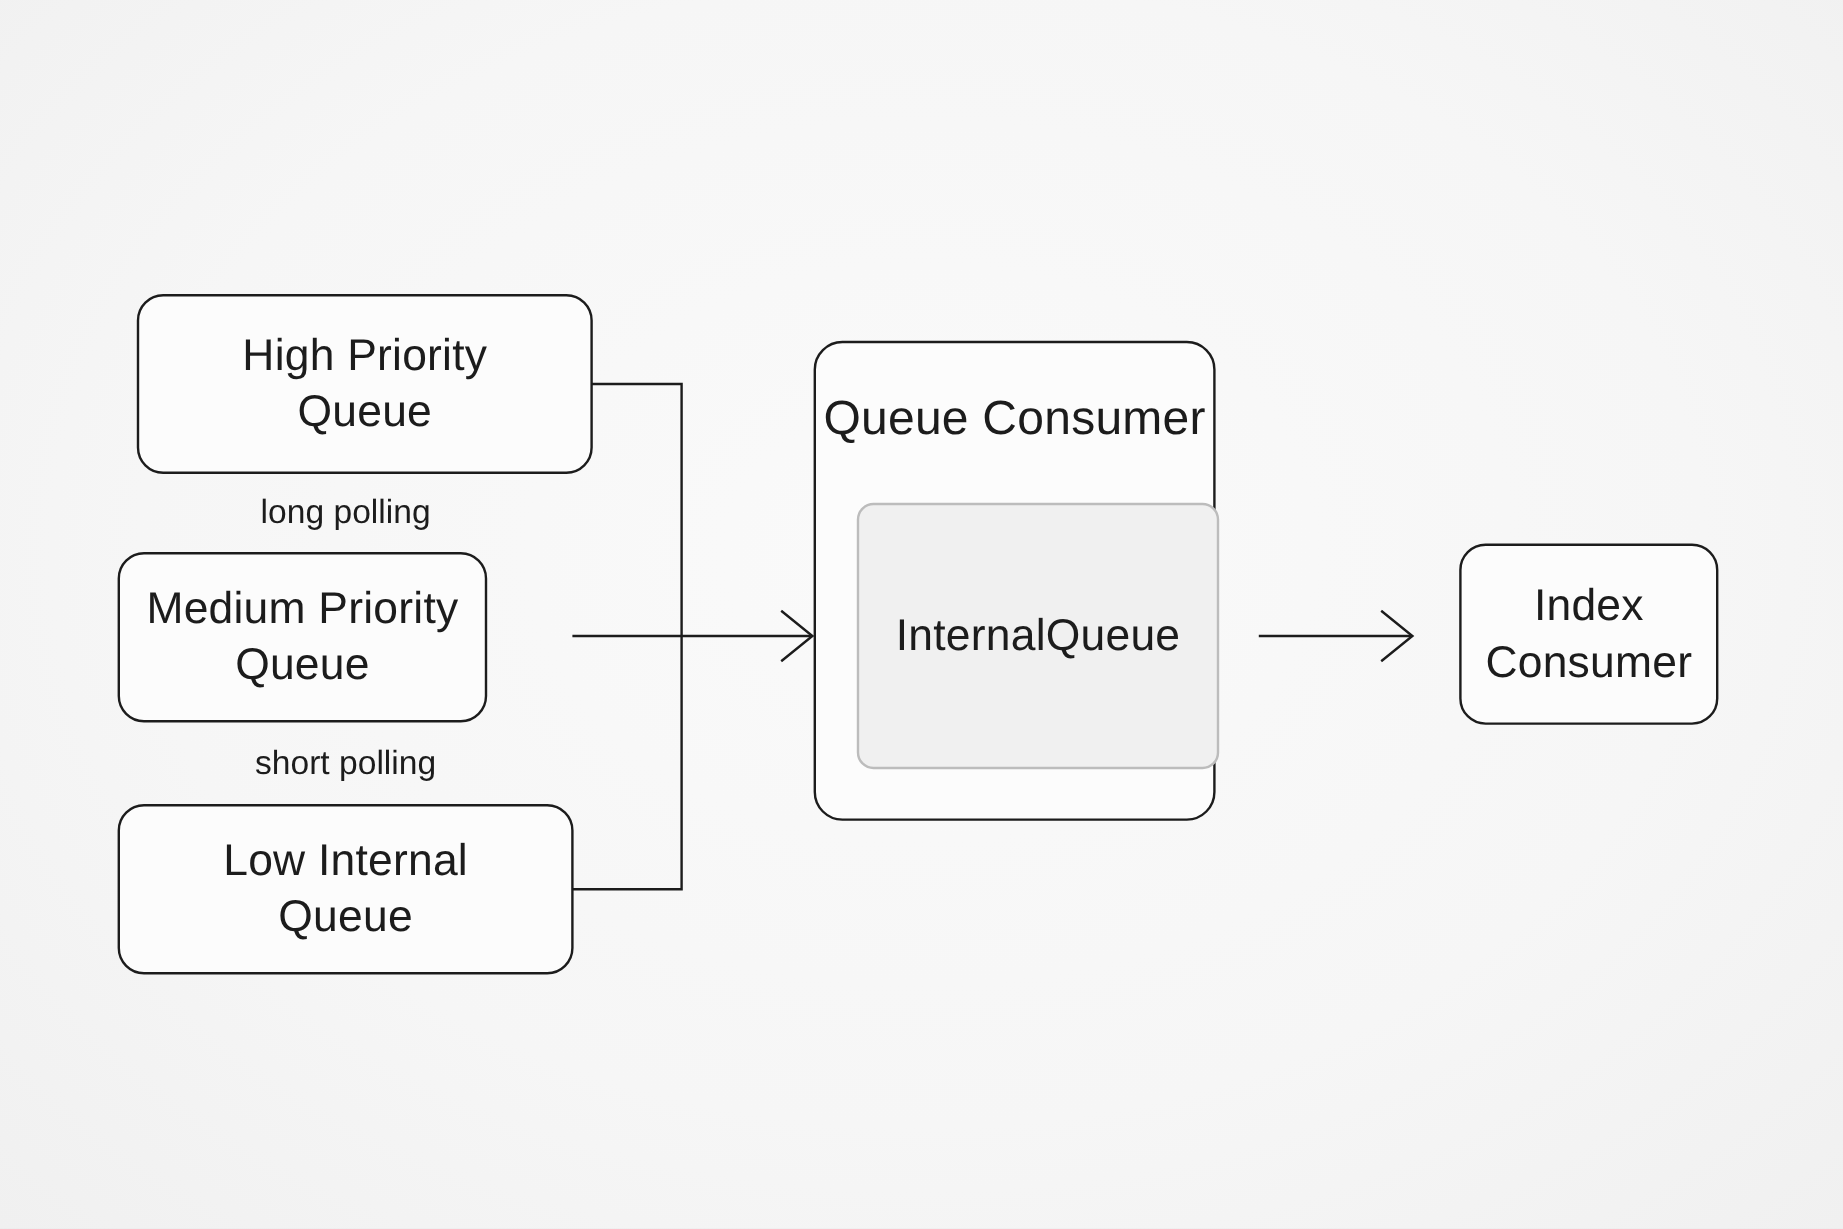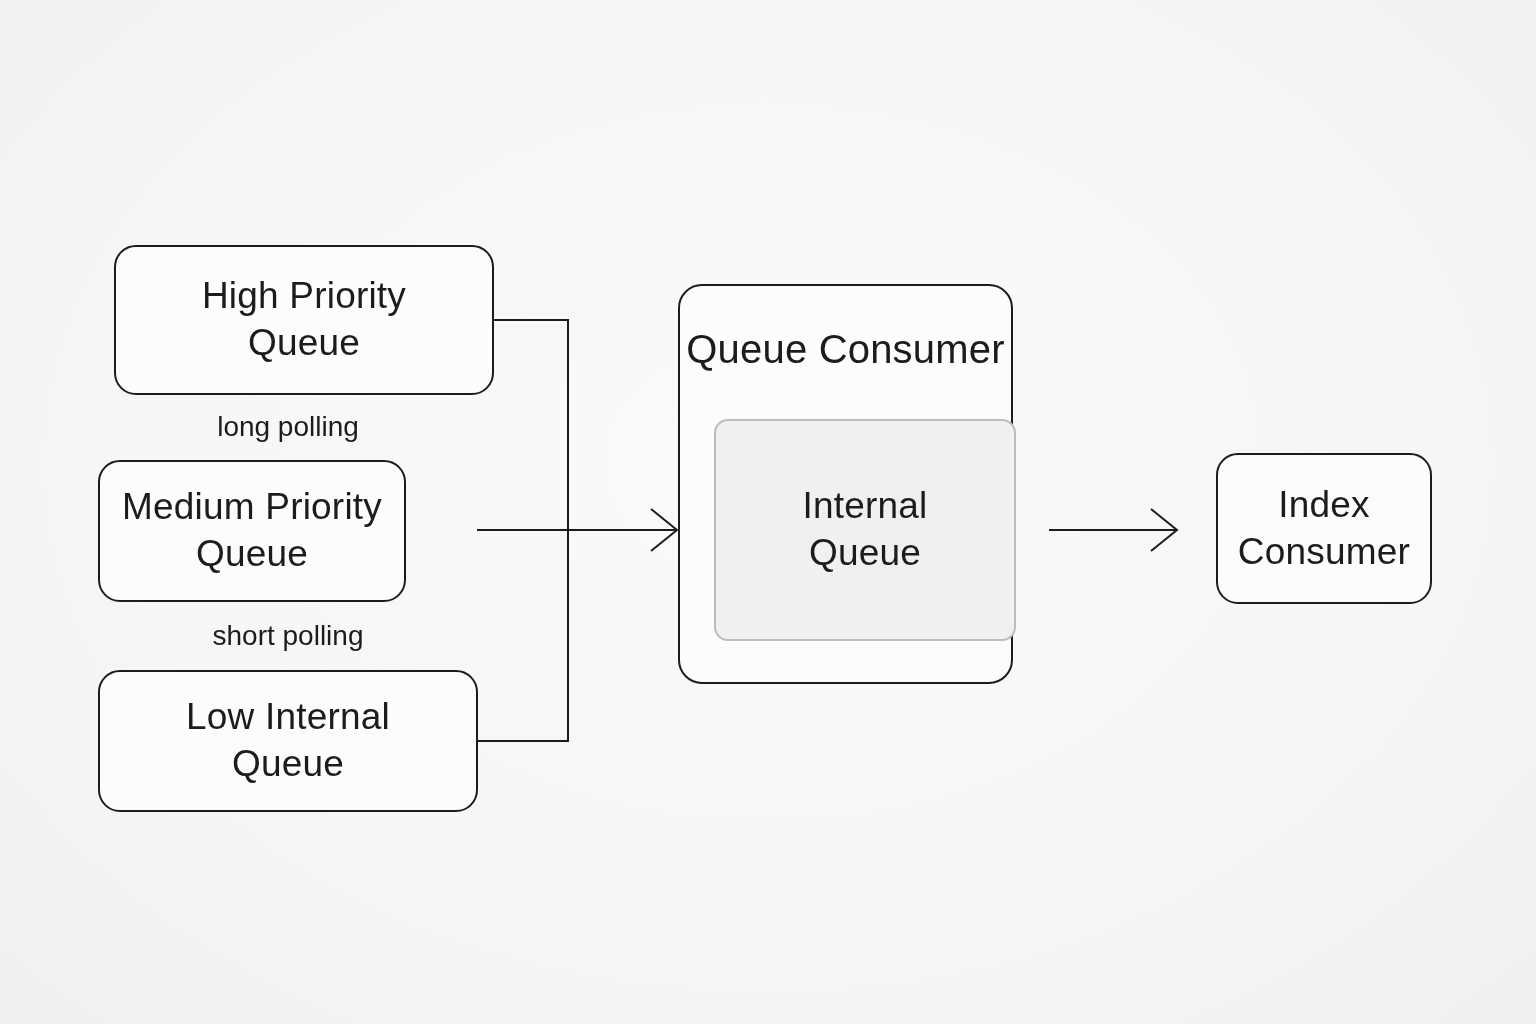--- a/index.html
+++ b/index.html
@@ -53,21 +53,21 @@
     white-space: nowrap;
   }
   .node-internal {
     left: 34px; top: 133px; width: 302px; height: 222px;
     position: absolute;
     box-sizing: border-box;
     border: 2px solid #bcbcbc;
     border-radius: 14px;
     background: #f0f0f0;
     display: flex;
-    flex-direction: column;
+    flex-direction: row;
     align-items: center;
     justify-content: center;
     text-align: center;
     font-size: 37px;
     line-height: 1.27;
   }
   .node-internal span { display: block; white-space: nowrap; }
   .node-index  { left: 1216px; top: 453px; width: 216px; height: 151px; }
   .edge-label {
     position: absolute;

